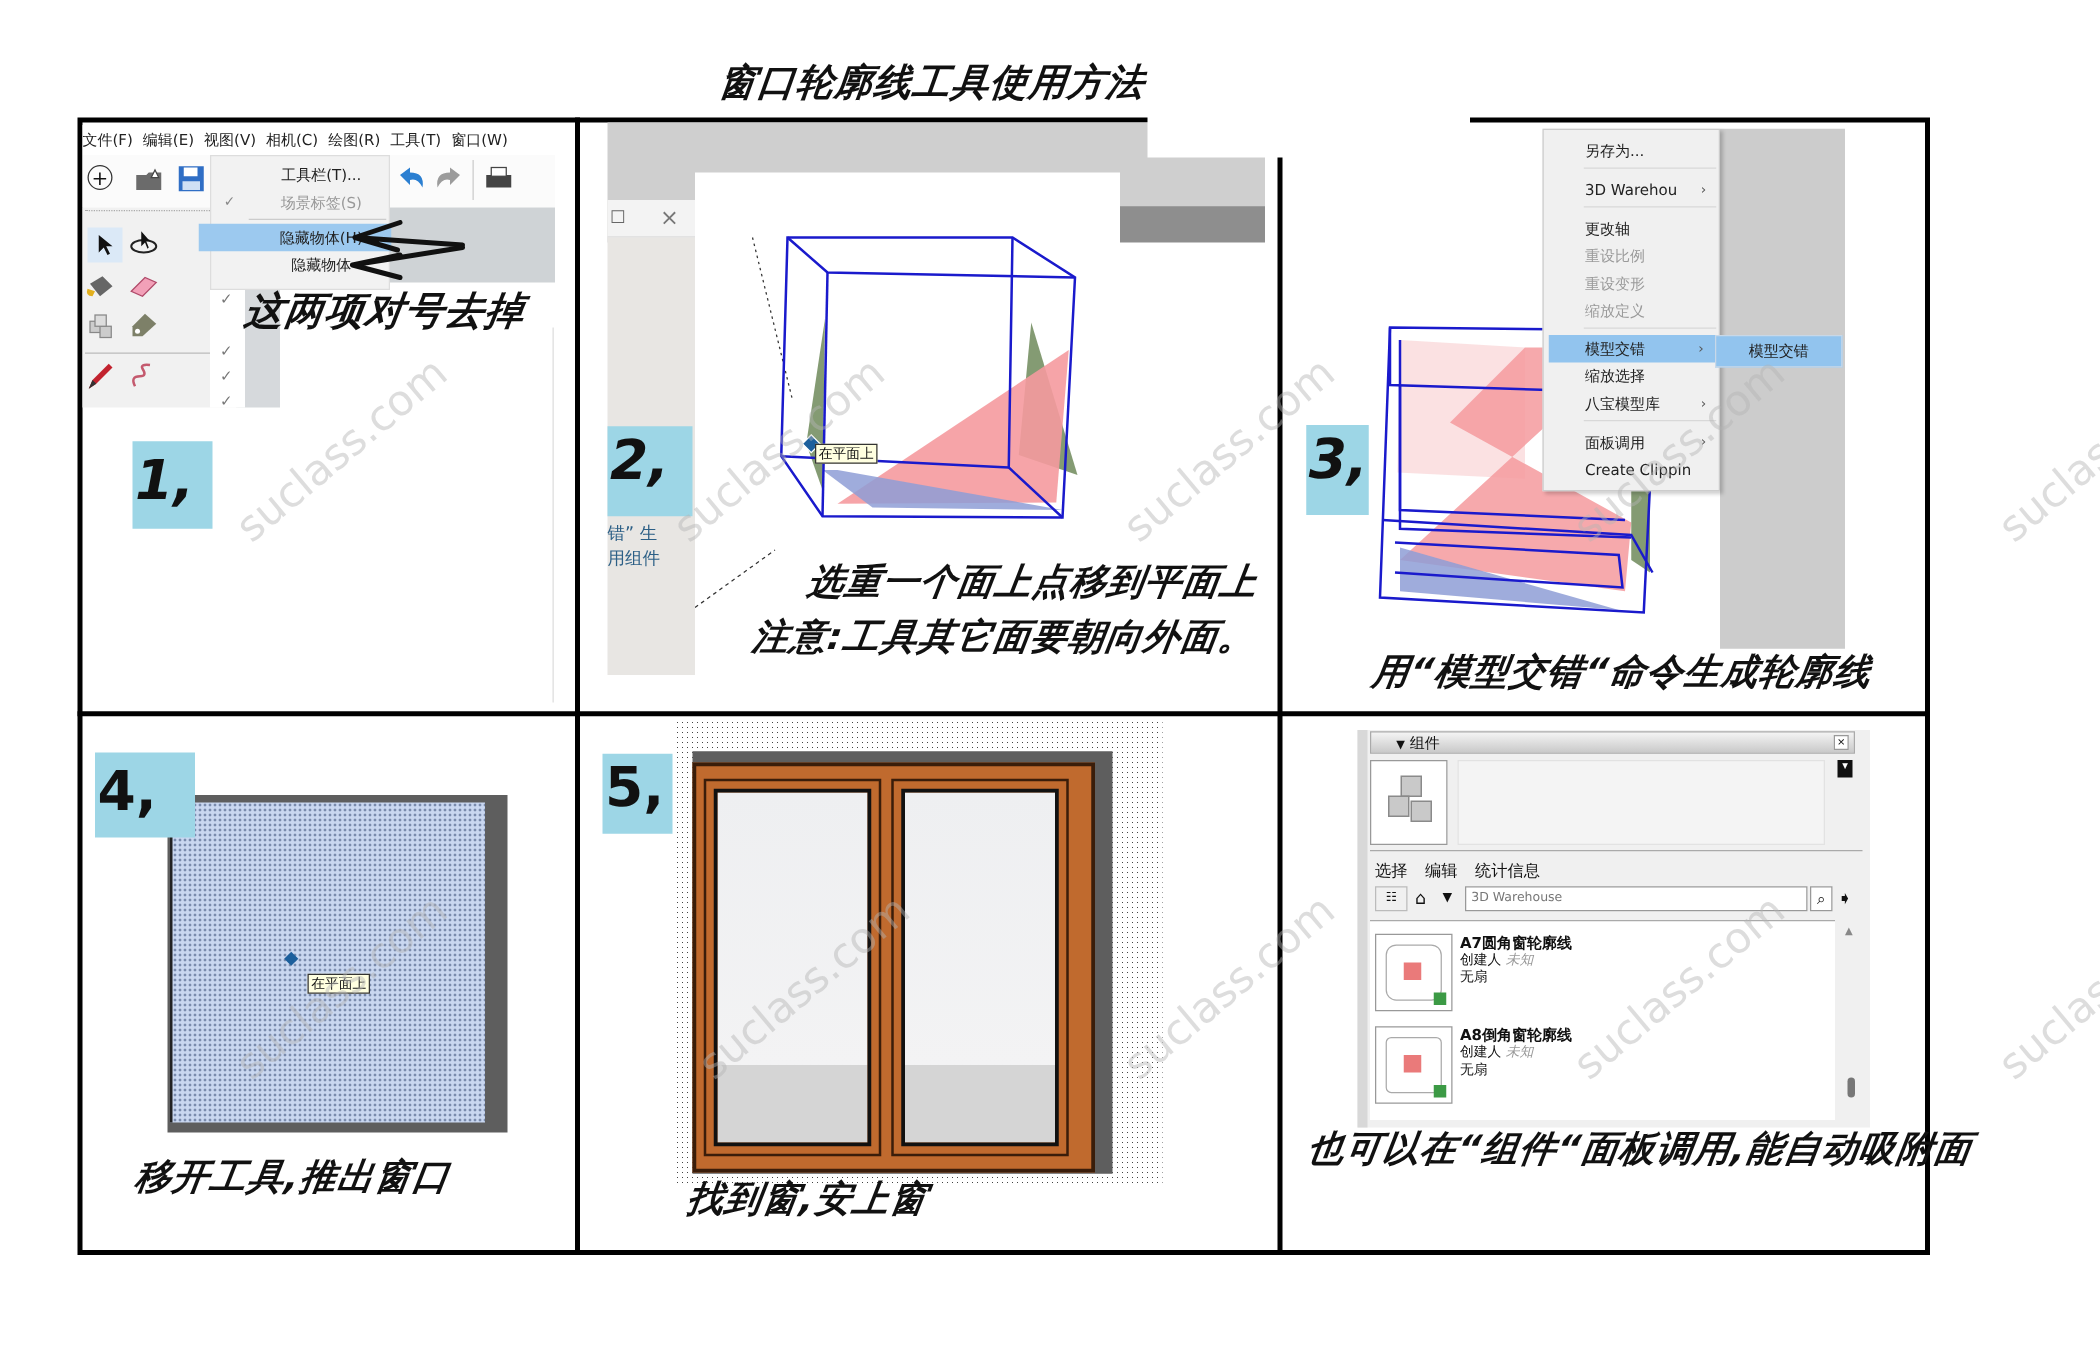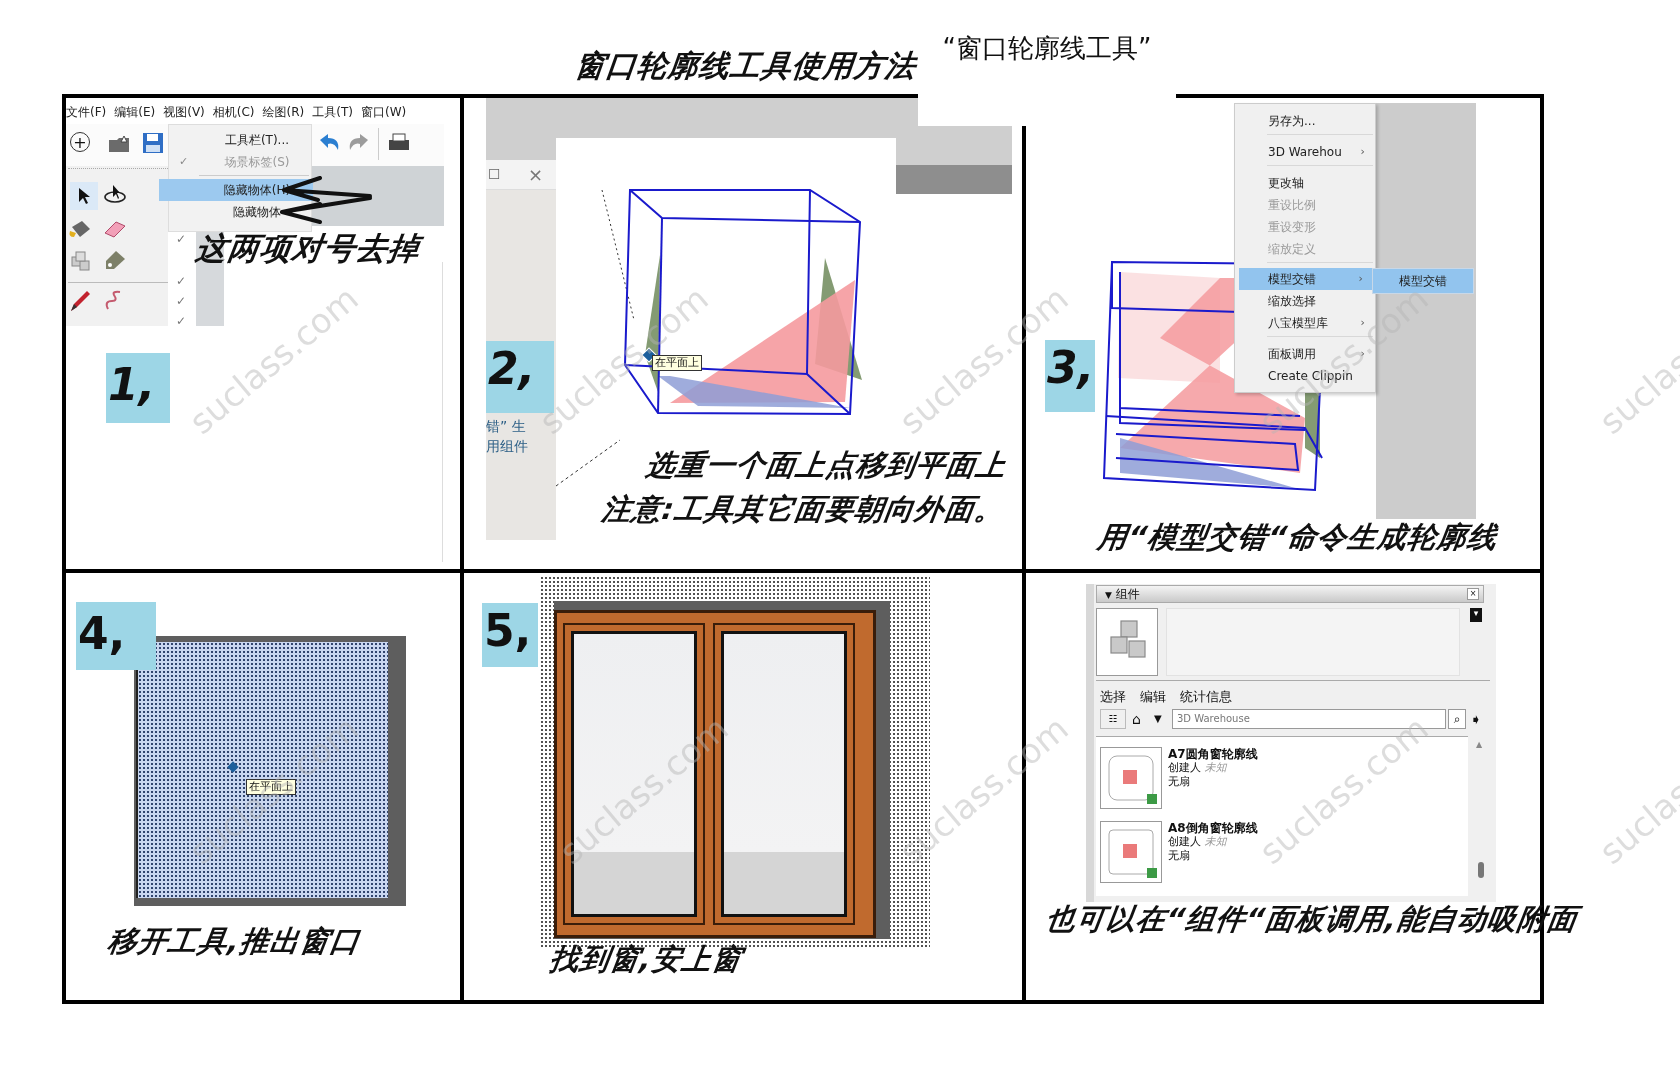--- a/index.html
+++ b/index.html
@@ -54,39 +54,38 @@
   .submenu { left: 1372px; top: 268px; width: 102px; height: 26px; background: #92c4ee; border: 1px solid #c8d8e8; font-size: 12px; text-align: center; line-height: 24px; color: #222; }
   .p3-gray { left: 1376px; top: 103px; width: 100px; height: 416px; background: #cccccc; }
 
   
   .wall-dots { background-color: #fff; background-image: radial-gradient(#444 0.7px, transparent 0.8px); background-size: 4px 4px; }
   .frame-wood { background: #c06a2e; border: 3px solid #3a1d0a; }
   .glass { background: linear-gradient(#eeeff1 0%, #f3f3f4 78%, #d5d5d5 78%, #d5d5d5 100%); border: 3px solid #111; }
 
   
   .comp-panel { left: 1086px; top: 584px; width: 410px; height: 318px; background: #f0f0f0; border-left: 8px solid #d8d8d8; font-size: 12px; }
-  .comp-header { left: 1096px; top: 585px; width: 388px; height: 18px; background: linear-gradient(#f4f4f4, #c9c9c9); border: 1px solid #aaa; font-size: 12px; line-height: 16px; padding-left: 8px; }
+  .comp-header { left: 1096px; top: 585px; width: 388px; height: 18px; background: linear-gradient(#f4f4f4, #c9c9c9); border: 1px solid #aaa; font-size: 12px; line-height: 16px; padding-left: 20px; }
   .comp-preview { left: 1096px; top: 608px; width: 62px; height: 68px; background: #fff; border: 1px solid #999; }
   .comp-desc { left: 1166px; top: 608px; width: 294px; height: 68px; border: 1px solid #e2e2e2; background: #f4f4f4; }
   .comp-tabs { left: 1100px; top: 688px; font-size: 13px; display: flex; gap: 14px; }
   .comp-search { left: 1172px; top: 709px; width: 274px; height: 20px; background: #fff; border: 1px solid #999; font-size: 10px; color: #777; line-height: 18px; padding-left: 4px; }
   .comp-list { left: 1096px; top: 736px; width: 372px; height: 160px; background: #fff; border-top: 1px solid #aaa; }
   .comp-item-thumb { position: absolute; width: 62px; height: 62px; border: 1px solid #999; background: #fff; }
   .comp-item-text { position: absolute; font-size: 11px; line-height: 14px; color: #111; }
   .comp-item-title { font-weight: bold; font-size: 12px; }
   .muted-italic { color: #999; font-style: italic; }
 
   .watermark { color: rgba(180,180,180,0.45); font-size: 34px; transform: rotate(-40deg); white-space: nowrap; pointer-events: none; z-index: 20; }
 </style>
 </head>
 <body>
 
 <div class="abs main-title">窗口轮廓线工具使用方法</div>
 <div class="abs howto-box">
-  <div class="howto-line2">“窗口轮廓线工具”</div>
 </div>
 
 <div class="abs frame"></div>
 <div class="abs vline" style="left:460px; top:94px; height:910px;"></div>
 <div class="abs vline" style="left:1022px; top:94px; height:910px;"></div>
 <div class="abs hline" style="left:62px; top:569px; width:1482px;"></div>
 
 <div class="abs menubar">
   <span>文件(F)</span>
   <span>编辑(E)</span>

